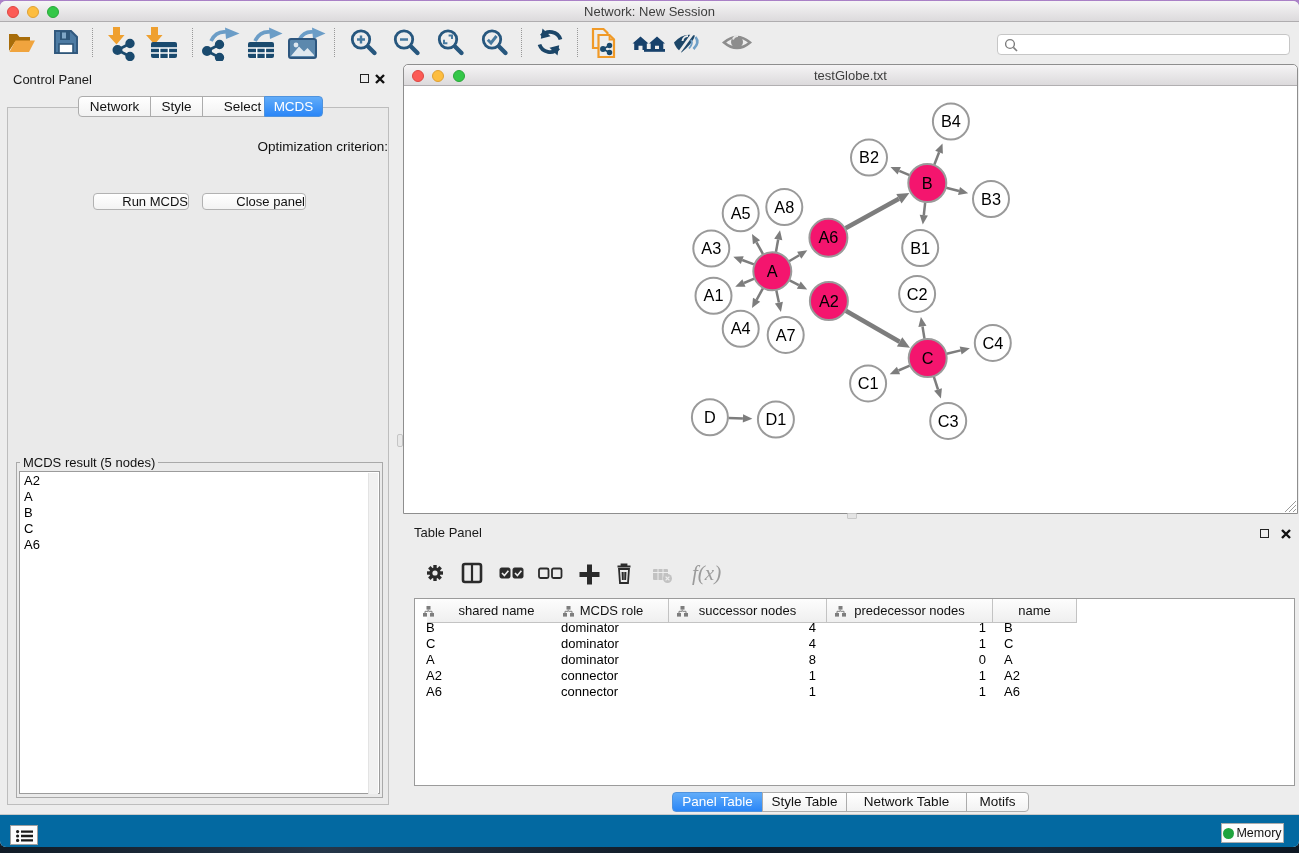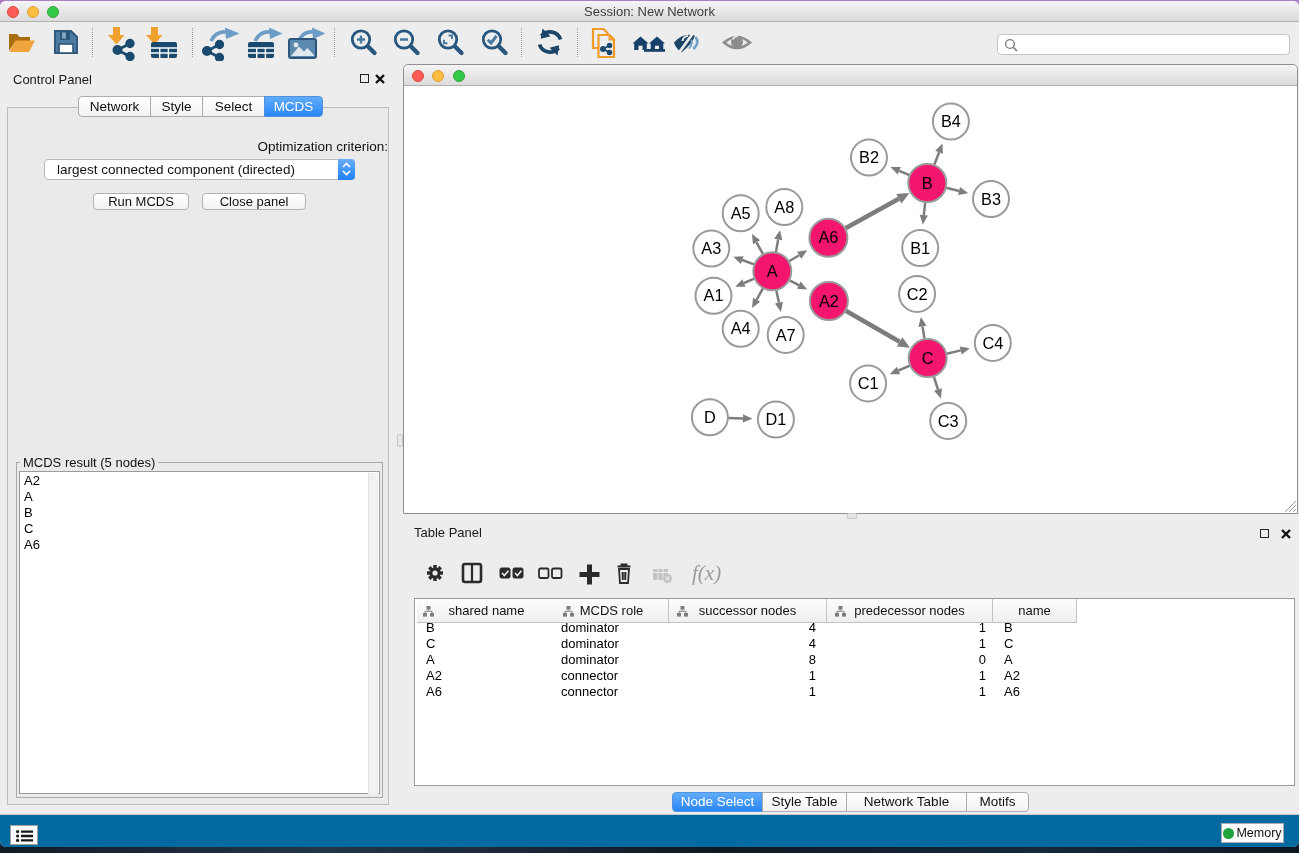--- a/index.html
+++ b/index.html
@@ -13,21 +13,21 @@
 #toolbar{left:0;top:21px;width:100%;height:42px;background:#ededed}
 .tsep{top:6px;width:0;height:29px;border-left:1px dotted #989898}
 .ticon{top:5px}
 #searchbox{left:997px;top:12px;width:293px;height:21px;background:#fff;border:1px solid #c6c6c6;border-radius:4px}
 
 #cpanel{left:0;top:61px;width:403px;height:753px}
 .paneltitle{font-size:13px;color:#1a1a1a}
 .tab{z-index:3;top:34px;height:21px;border:1px solid #acacac;background:linear-gradient(#ffffff,#f2f2f2);font-size:13.5px;color:#111;text-align:center;line-height:19px}
 .tab.tabsel,.btab.tabsel{background:linear-gradient(#61acf9,#2a86f7);color:#fff;border-color:#4f93de}
 #cpcontent{left:7px;top:45px;width:382px;height:698px;border:1px solid #bdbdbd;background:#eaeaea}
-.btn{height:17px;background:linear-gradient(#ffffff,#f3f3f3);border:1px solid #b2b2b2;border-radius:4px;font-size:13px;color:#111;text-align:center;line-height:15px}
+.btn{height:17px;background:linear-gradient(#ffffff,#f3f3f3);border:1px solid #b2b2b2;border-radius:4px;font-size:13px;color:#111;text-align:right;line-height:15px}
 #dropdown{left:36px;top:51px;width:311px;height:21px;background:#fff;border:1px solid #b9b9b9;border-radius:4px;font-size:13.5px;color:#111;line-height:19px;padding-left:12px}
 #dd-spin{right:-1px;top:-1px;width:17px;height:21px;border-radius:0 4px 4px 0;background:linear-gradient(#68aefa,#2080f6)}
 #groupbox{left:8px;top:347px;width:367px;height:344px}
 #gb-border{left:0;top:7px;width:367px;height:336px;border:1px solid #a9a9a9}
 #gb-title{left:4px;top:0;background:#eaeaea;padding:0 3px;font-size:13px;color:#111;line-height:15px}
 #gb-list{left:3px;top:16px;width:361px;height:323px;background:#fff;border:1px solid #9c9c9c;font-size:13px;color:#000;line-height:16px;padding:1px 0 0 4px}
 #gb-scroll{right:1px;top:1px;width:10px;height:321px;background:#f1f1f1;border-left:1px solid #e3e3e3}
 
 #netwin{left:403px;top:63px;width:895px;height:450px;background:#fff;border:1px solid #8e8e8e;border-radius:5px 5px 0 0}
 #nettitle{left:0;top:0;width:893px;height:21px;background:linear-gradient(#f5f4f5,#dcdadc);border-bottom:1px solid #b1afb1;border-radius:5px 5px 0 0}
@@ -46,21 +46,21 @@
 .wbtn{width:9px;height:9px;border:1.5px solid #222}
 </style></head>
 <body>
 <div class="abs" id="desktop-top"></div>
 <div class="abs" id="desktop-bot"></div>
 <div class="abs" id="appwin">
 <div class="abs" id="titlebar">
  <div class="abs tl" style="left:7px;background:#fc5b56;border:1px solid #dd4742"></div>
  <div class="abs tl" style="left:27px;background:#fdbd3f;border:1px solid #dfa033"></div>
  <div class="abs tl" style="left:47px;background:#34c748;border:1px solid #2aa73a"></div>
- <div class="abs title-text">Session: New Network</div>
+ <div class="abs title-text">Network: New Session</div>
 </div>
 <div class="abs" id="toolbar">
  <svg class="abs ticon" style="left:6px" width="31" height="30" viewBox="0 0 31 30">
   <path d="M3,24 V7 h8 l2.5,3 H24 v5 H9 Z" fill="#a86d0a"></path>
   <path d="M3.5,25 L9.5,13.5 H29 L23,25 Z" fill="#f0a43e"></path>
  </svg>
  <svg class="abs ticon" style="left:51px" width="29" height="30" viewBox="0 0 29 30">
   <path d="M4,4 H20 L26,10 V26 H4 Z" fill="#4d7ba3" stroke="#32597e" stroke-width="2"></path>
   <rect x="9" y="4" width="10" height="9" fill="#2e5679"></rect>
         <rect x="11" y="5.5" width="4" height="6" fill="#7fa6c6"></rect>
@@ -191,48 +191,41 @@
  </div>
 </div>
 <div class="abs" id="cpanel">
  <div class="abs paneltitle" style="left:13px;top:10px">Control Panel</div>
  <div class="abs wbtn" style="left:360px;top:12px"></div>
  <svg class="abs" style="left:374px;top:11px" width="12" height="12" viewBox="0 0 12 12">
         <path d="M2,2 L10,10 M10,2 L2,10" stroke="#111" stroke-width="2.4"></path>
       </svg>
  <div class="abs tab" style="left:78px;width:73px;border-radius:4px 0 0 4px">Network</div>
  <div class="abs tab" style="left:150px;width:53px">Style</div>
- <div class="abs tab" style="left:202px;width:63px">Select</div>
+ <div class="abs tab" style="left:202px;width:81px">Select</div>
  <div class="abs tab tabsel" style="left:264px;width:59px;border-radius:0 4px 4px 0">MCDS</div>
  <div class="abs" id="cpcontent">
   <div class="abs" style="top:31px;width:100%;text-align:right;font-size:13.5px;color:#111">Optimization criterion:</div>
-  <div class="abs" id="dropdown">largest connected component (directed)
-   <div class="abs" id="dd-spin">
-    <svg class="abs" style="left:3px;top:3px" width="11" height="14" viewBox="0 0 11 14">
-     <path d="M2,5 L5.5,1.5 L9,5" fill="none" stroke="#fff" stroke-width="1.7"></path>
-     <path d="M2,9 L5.5,12.5 L9,9" fill="none" stroke="#fff" stroke-width="1.7"></path>
-    </svg>
-   </div>
-  </div>
   <div class="abs btn" style="left:85px;top:85px;width:96px">Run MCDS</div>
   <div class="abs btn" style="left:194px;top:85px;width:104px">Close panel</div>
   <div class="abs" id="groupbox">
    <div class="abs" id="gb-border"></div>
    <div class="abs" id="gb-title">MCDS result (5 nodes)</div>
    <div class="abs" id="gb-list">A2<br>A<br>B<br>C<br>A6
     <div class="abs" id="gb-scroll"></div>
    </div>
   </div>
  </div>
 </div>
 <div class="abs" id="netwin">
  <div class="abs" id="nettitle">
   <div class="abs tl" style="left:8px;background:#fc5b56;border:1px solid #dd4742"></div>
   <div class="abs tl" style="left:28px;background:#fdbd3f;border:1px solid #dfa033"></div>
   <div class="abs tl" style="left:49px;background:#34c748;border:1px solid #2aa73a"></div>
+  <div class="abs title-text">testGlobe.txt</div>
  </div>
  <div class="abs" id="netcontent">
 <svg width="895" height="427" style="position:absolute;left:0;top:0" font-family="'Liberation Sans',sans-serif">
           <g stroke="#7d7d7d" fill="#7d7d7d">
             <line x1="359.0" y1="167.1" x2="352.5" y2="155.3" stroke-width="2.5"></line>
             <polygon points="348.0,146.9 356.1,153.3 348.9,157.2" stroke="none"></polygon>
             <line x1="371.9" y1="165.0" x2="374.2" y2="152.5" stroke-width="2.5"></line>
             <polygon points="376.0,143.2 378.3,153.3 370.2,151.8" stroke="none"></polygon>
             <line x1="350.0" y1="177.4" x2="338.2" y2="173.0" stroke-width="2.5"></line>
             <polygon points="329.3,169.7 339.7,169.2 336.8,176.9" stroke="none"></polygon>
@@ -370,21 +363,21 @@
             <line x1="0" y1="5.5" x2="15" y2="5.5"></line>
             <line x1="5" y1="2" x2="5" y2="13"></line>
             <line x1="10" y1="2" x2="10" y2="13"></line>
           </g>
    <circle cx="14.5" cy="11.5" r="4.5"></circle>
           <path d="M12.6,9.6 l3.8,3.8 M16.4,9.6 l-3.8,3.8" stroke="#ededed" stroke-width="1.3"></path>
   </g>
   <text x="267" y="19" font-family="'Liberation Serif',serif" font-style="italic" font-size="21" fill="#9b9b9b">f(x)</text>
  </svg>
  <div class="abs" id="ttable">
-  <div class="abs th" style="left:2px;width:140px">shared name</div>
+  <div class="abs th" style="left:12px;width:140px">shared name</div>
   <div class="abs th" style="left:140px;width:114px">MCDS role</div>
   <div class="abs th" style="left:254px;width:158px">successor nodes</div>
   <div class="abs th" style="left:412px;width:166px">predecessor nodes</div>
   <div class="abs th" style="left:578px;width:84px">name</div>
   <svg class="abs" style="left:8px;top:7px" width="11" height="11" viewBox="0 0 11 11">
           <g fill="#7d7d7d">
             <rect x="3.5" y="0" width="4" height="3.6"></rect>
             <rect x="0" y="7" width="4" height="3.6"></rect>
             <rect x="7" y="7" width="4" height="3.6"></rect>
             <path d="M5.2,3.6 v1.7 H2 v1.7 M5.7,5.3 H9 v1.7" fill="none" stroke="#7d7d7d" stroke-width="1"></path>
@@ -413,21 +406,21 @@
             <rect x="7" y="7" width="4" height="3.6"></rect>
             <path d="M5.2,3.6 v1.7 H2 v1.7 M5.7,5.3 H9 v1.7" fill="none" stroke="#7d7d7d" stroke-width="1"></path>
           </g>
         </svg>
   <div class="abs row" style="left:11px;top:21px;line-height:16px">B<br>C<br>A<br>A2<br>A6</div>
   <div class="abs row" style="left:146px;top:21px;line-height:16px">dominator<br>dominator<br>dominator<br>connector<br>connector</div>
   <div class="abs row" style="left:300px;top:21px;width:101px;text-align:right;line-height:16px">4<br>4<br>8<br>1<br>1</div>
   <div class="abs row" style="left:470px;top:21px;width:101px;text-align:right;line-height:16px">1<br>1<br>0<br>1<br>1</div>
   <div class="abs row" style="left:589px;top:21px;line-height:16px">B<br>C<br>A<br>A2<br>A6</div>
  </div>
- <div class="abs btab tabsel" style="left:269px;width:91px;border-radius:4px 0 0 4px">Node Select</div>
+ <div class="abs btab tabsel" style="left:269px;width:91px;border-radius:4px 0 0 4px">Panel Table</div>
  <div class="abs btab" style="left:359px;width:85px">Style Table</div>
  <div class="abs btab" style="left:443px;width:121px">Network Table</div>
  <div class="abs btab" style="left:563px;width:63px;border-radius:0 4px 4px 0">Motifs</div>
 </div>
 <div class="abs" id="statusbar">
  <div class="abs" id="listbtn">
   <svg class="abs" style="left:5px;top:4px" width="17" height="12" viewBox="0 0 17 12">
    <g fill="#1a1a1a">
             <circle cx="1.6" cy="1.6" r="1.6"></circle>
             <circle cx="1.6" cy="6" r="1.6"></circle>

